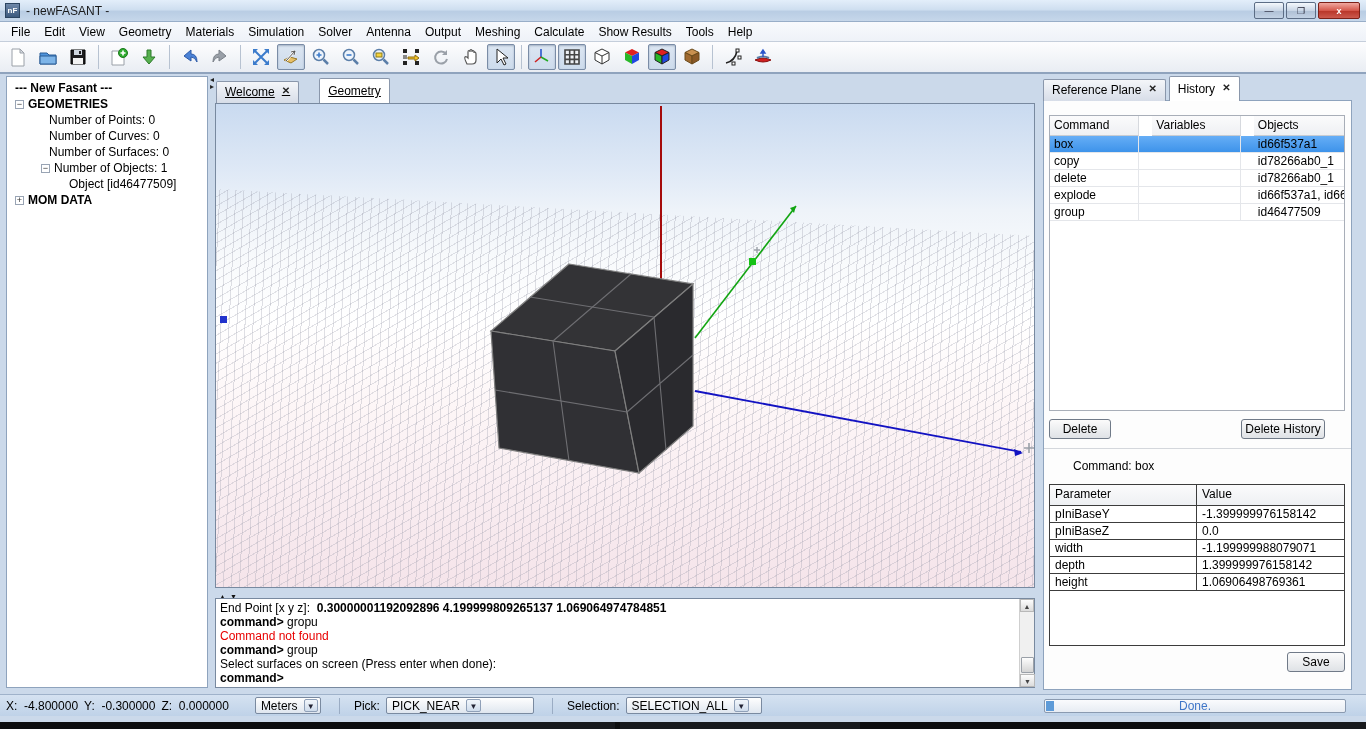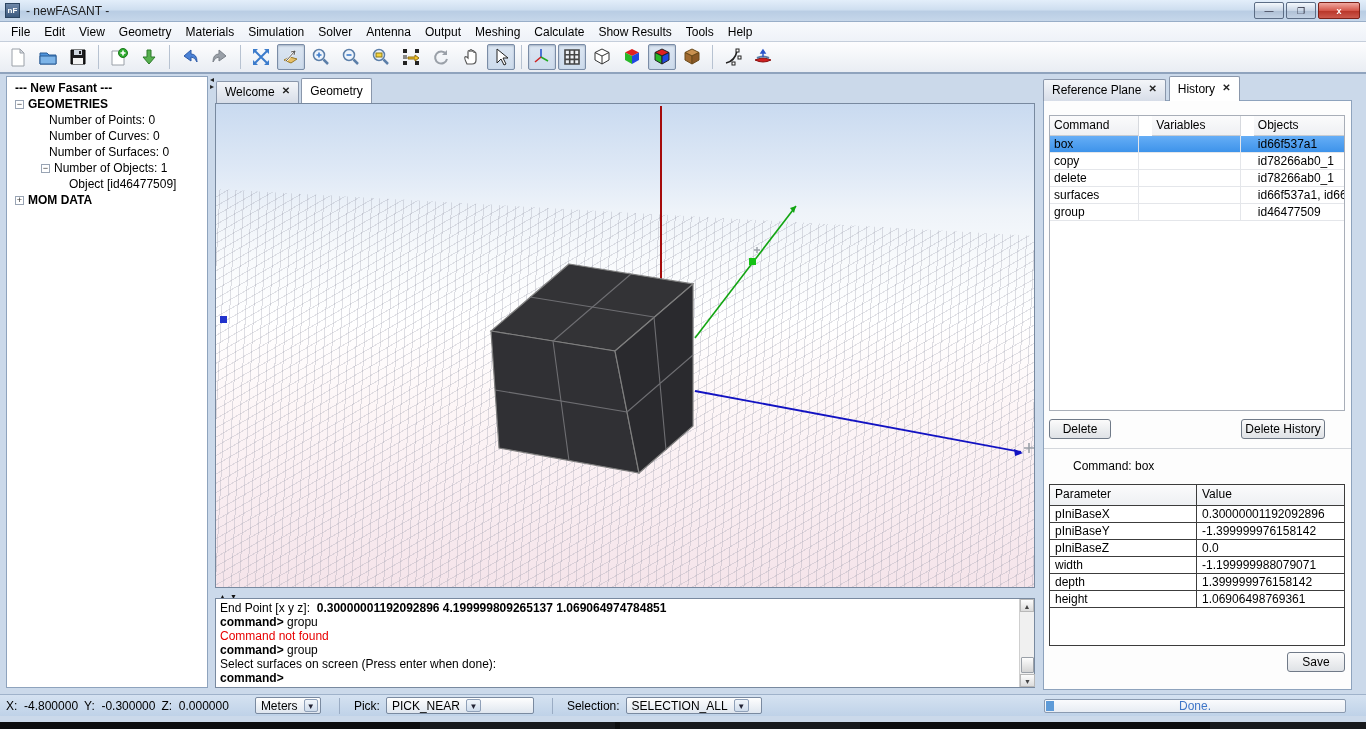--- a/index.html
+++ b/index.html
@@ -41,21 +41,21 @@
     background:#fff; border:1px solid #8ea3bd; overflow:hidden; padding-top:3px; }
   .tree-row { height:16px; line-height:16px; white-space:nowrap; position:relative; font-size:12px; }
   .tree-row b { font-weight:bold; }
   .expander { display:inline-block; width:9px; height:9px; border:1px solid #99a4b4; background:#fff;
     font-size:9px; line-height:7px; text-align:center; color:#333; margin-right:4px; vertical-align:1px; }
 
   .vsplitter { position:absolute; left:208px; top:76px; width:8px; height:612px; }
   .vsplitter .arr { font-size:8px; color:#222; line-height:7px; text-align:center; }
 
   
-  .tabs-center { position:absolute; left:216px; top:78px; height:25px; display:flex; align-items:flex-end; gap:2px; }
+  .tabs-center { position:absolute; left:216px; top:78px; height:25px; display:flex; align-items:flex-end; gap:20px;text-decoration:underline; }
   .tab { height:22px; padding:3px 8px 0 8px; border:1px solid #8a97ab; border-bottom:none;
     background:linear-gradient(180deg,#f4f6f9,#d7dde8); font-size:12px; display:flex; gap:7px; align-items:flex-start;
     border-radius:2px 2px 0 0; }
   .tab.active { background:#fff; height:25px; padding-top:5px; position:relative; z-index:3; }
   .tab .x { font-weight:bold; font-size:10px; color:#222; }
 
   
   .viewport { position:absolute; left:215px; top:103px; width:820px; height:485px;
     border:1px solid #78899f; overflow:hidden; background:linear-gradient(180deg,
       #c9daf0 0%, #dfe9f6 14%, #eef3f9 22%, #f8fafc 32%, #ffffff 45%,
@@ -440,44 +440,40 @@
       <div class="dcell c1">copy</div>
       <div class="dcell c2"></div>
       <div class="dcell c3">id78266ab0_1</div>
     </div>
     <div class="drow">
       <div class="dcell c1">delete</div>
       <div class="dcell c2"></div>
       <div class="dcell c3">id78266ab0_1</div>
     </div>
     <div class="drow">
-      <div class="dcell c1">surfaces</div>
+      <div class="dcell c1">explode</div>
       <div class="dcell c2"></div>
       <div class="dcell c3">id66f537a1, id66...</div>
     </div>
     <div class="drow">
       <div class="dcell c1">group</div>
       <div class="dcell c2"></div>
       <div class="dcell c3">id46477509</div>
     </div>
   </div>
 
   <div class="rbtn" style="left:5px; top:318px; width:62px;">Delete</div>
   <div class="rbtn" style="left:197px; top:318px; width:84px;">Delete History</div>
   <div class="rsep" style="top:347px;"></div>
   <div class="cmdlabel" style="top:358px;">Command: box</div>
 
   <div class="ptable">
     <div class="hrow">
       <div class="hcell p1">Parameter</div>
       <div class="hcell p2">Value</div>
-    </div>
-    <div class="drow">
-      <div class="dcell p1">pIniBaseX</div>
-      <div class="dcell p2">0.30000001192092896</div>
     </div>
     <div class="drow">
       <div class="dcell p1">pIniBaseY</div>
       <div class="dcell p2">-1.399999976158142</div>
     </div>
     <div class="drow">
       <div class="dcell p1">pIniBaseZ</div>
       <div class="dcell p2">0.0</div>
     </div>
     <div class="drow">

